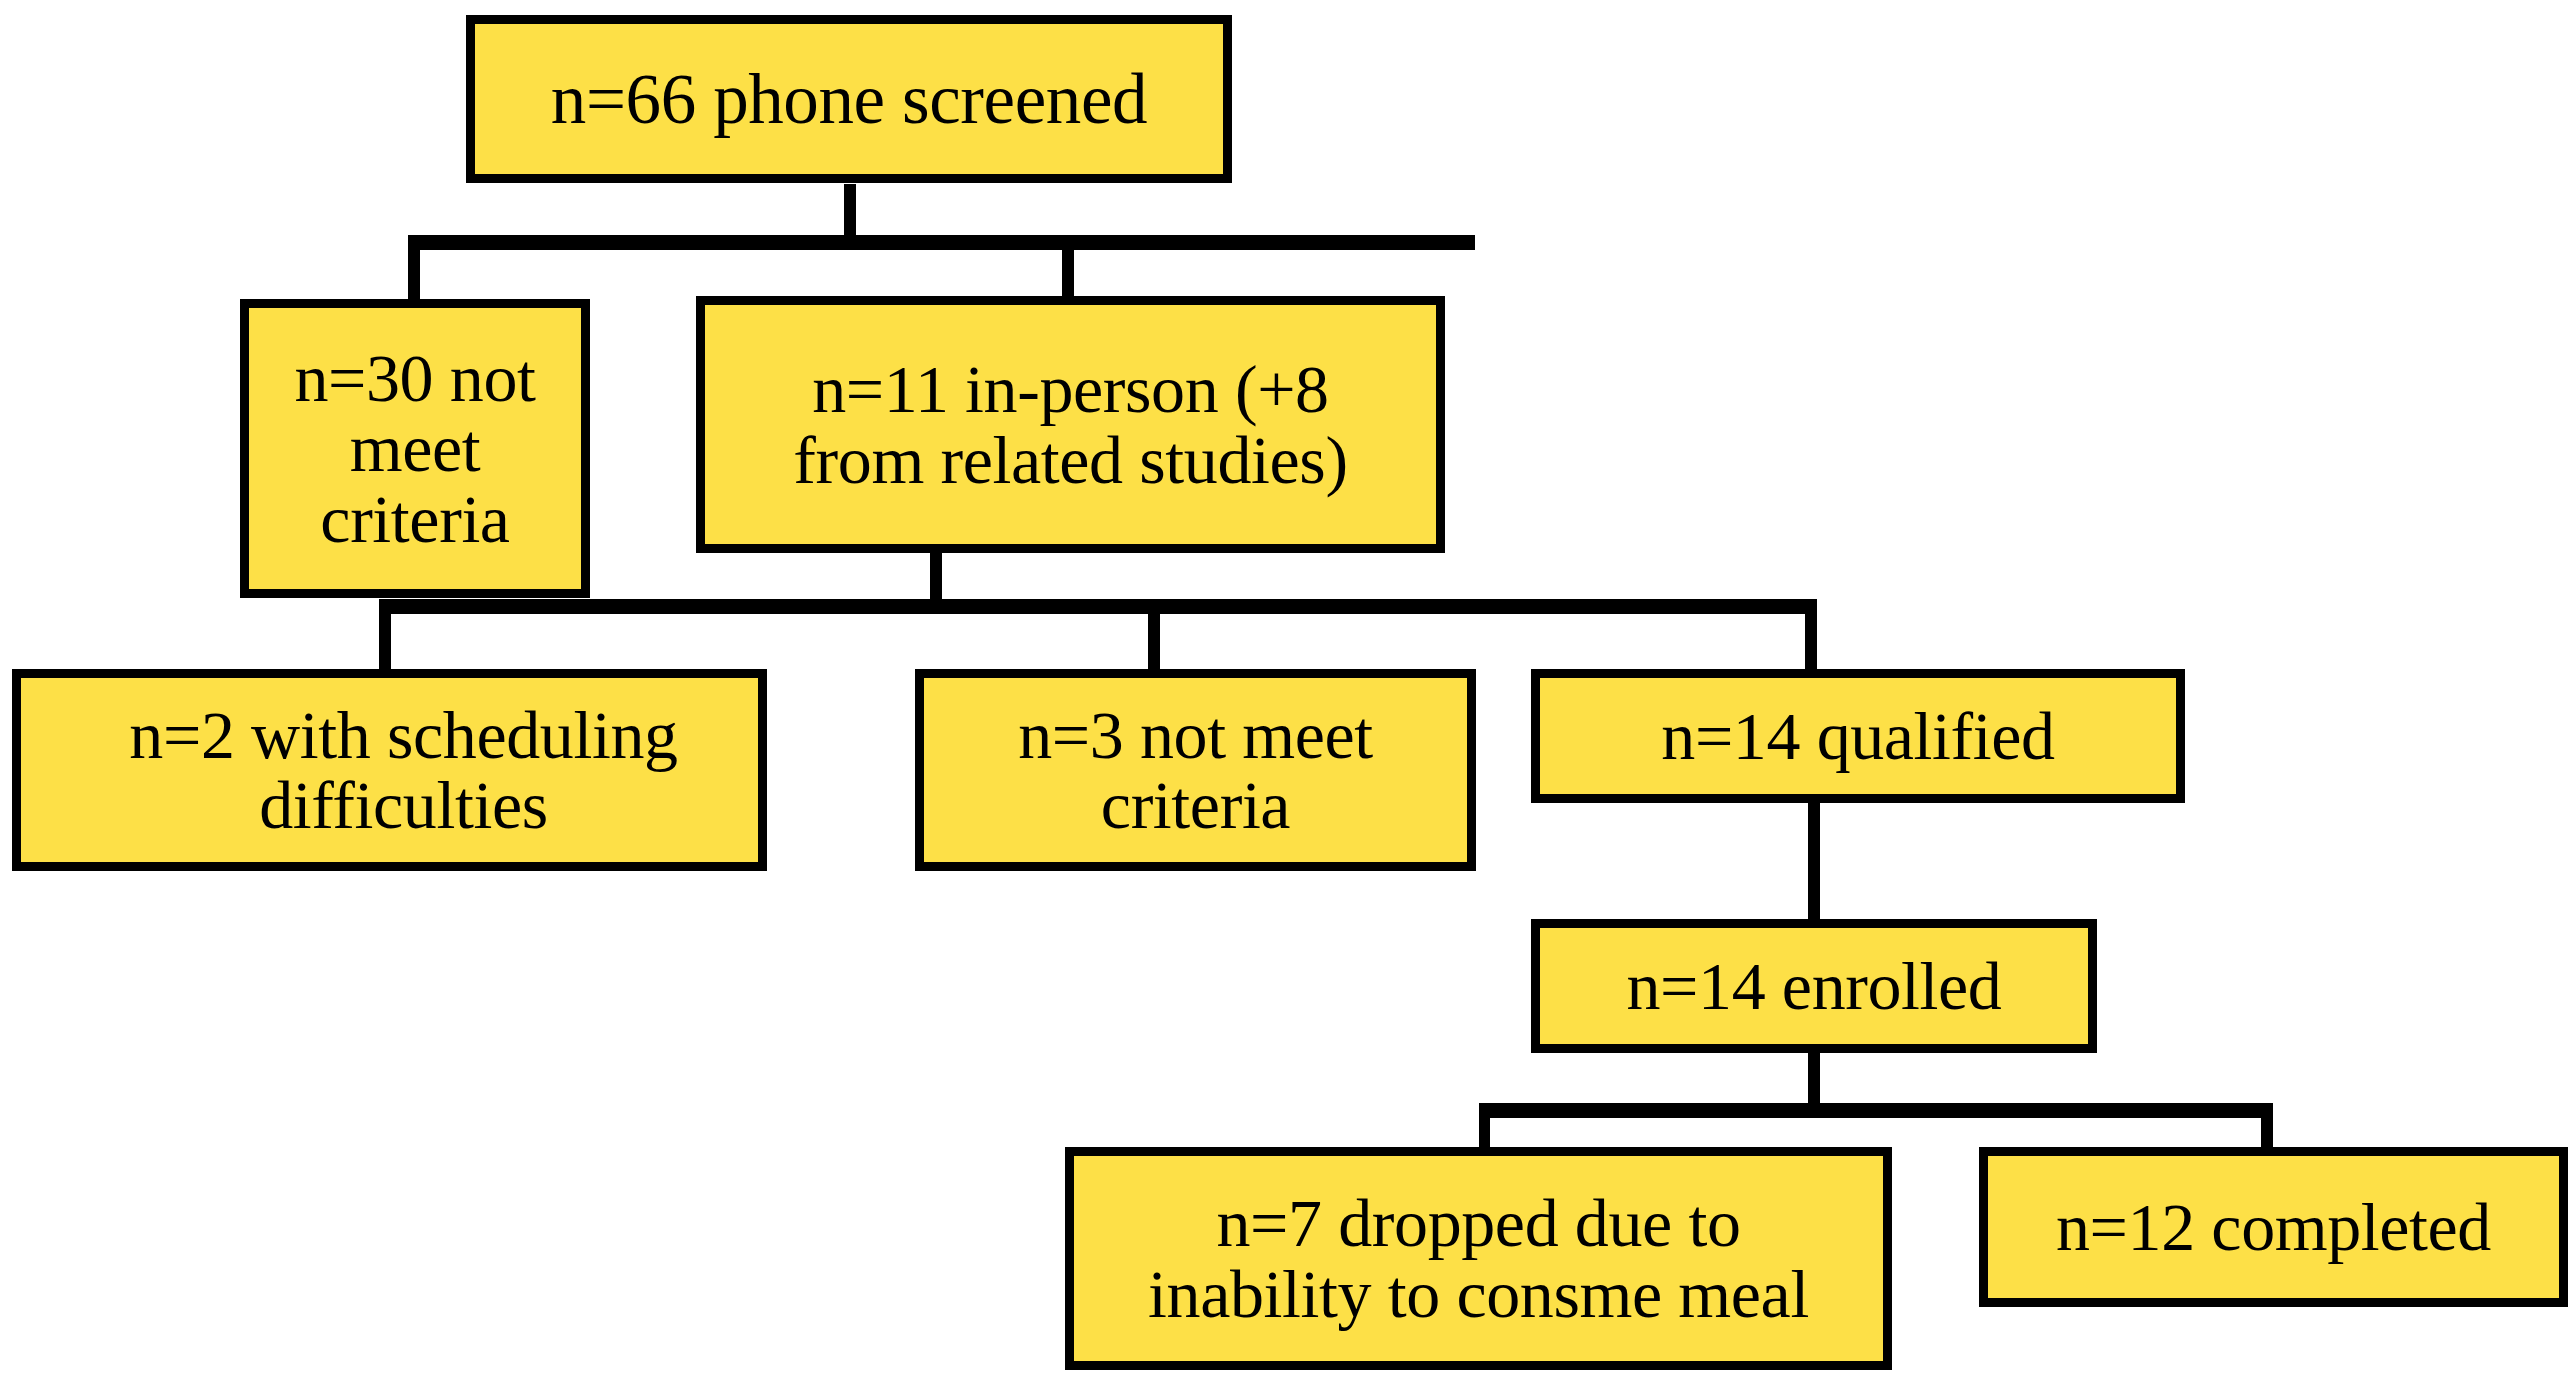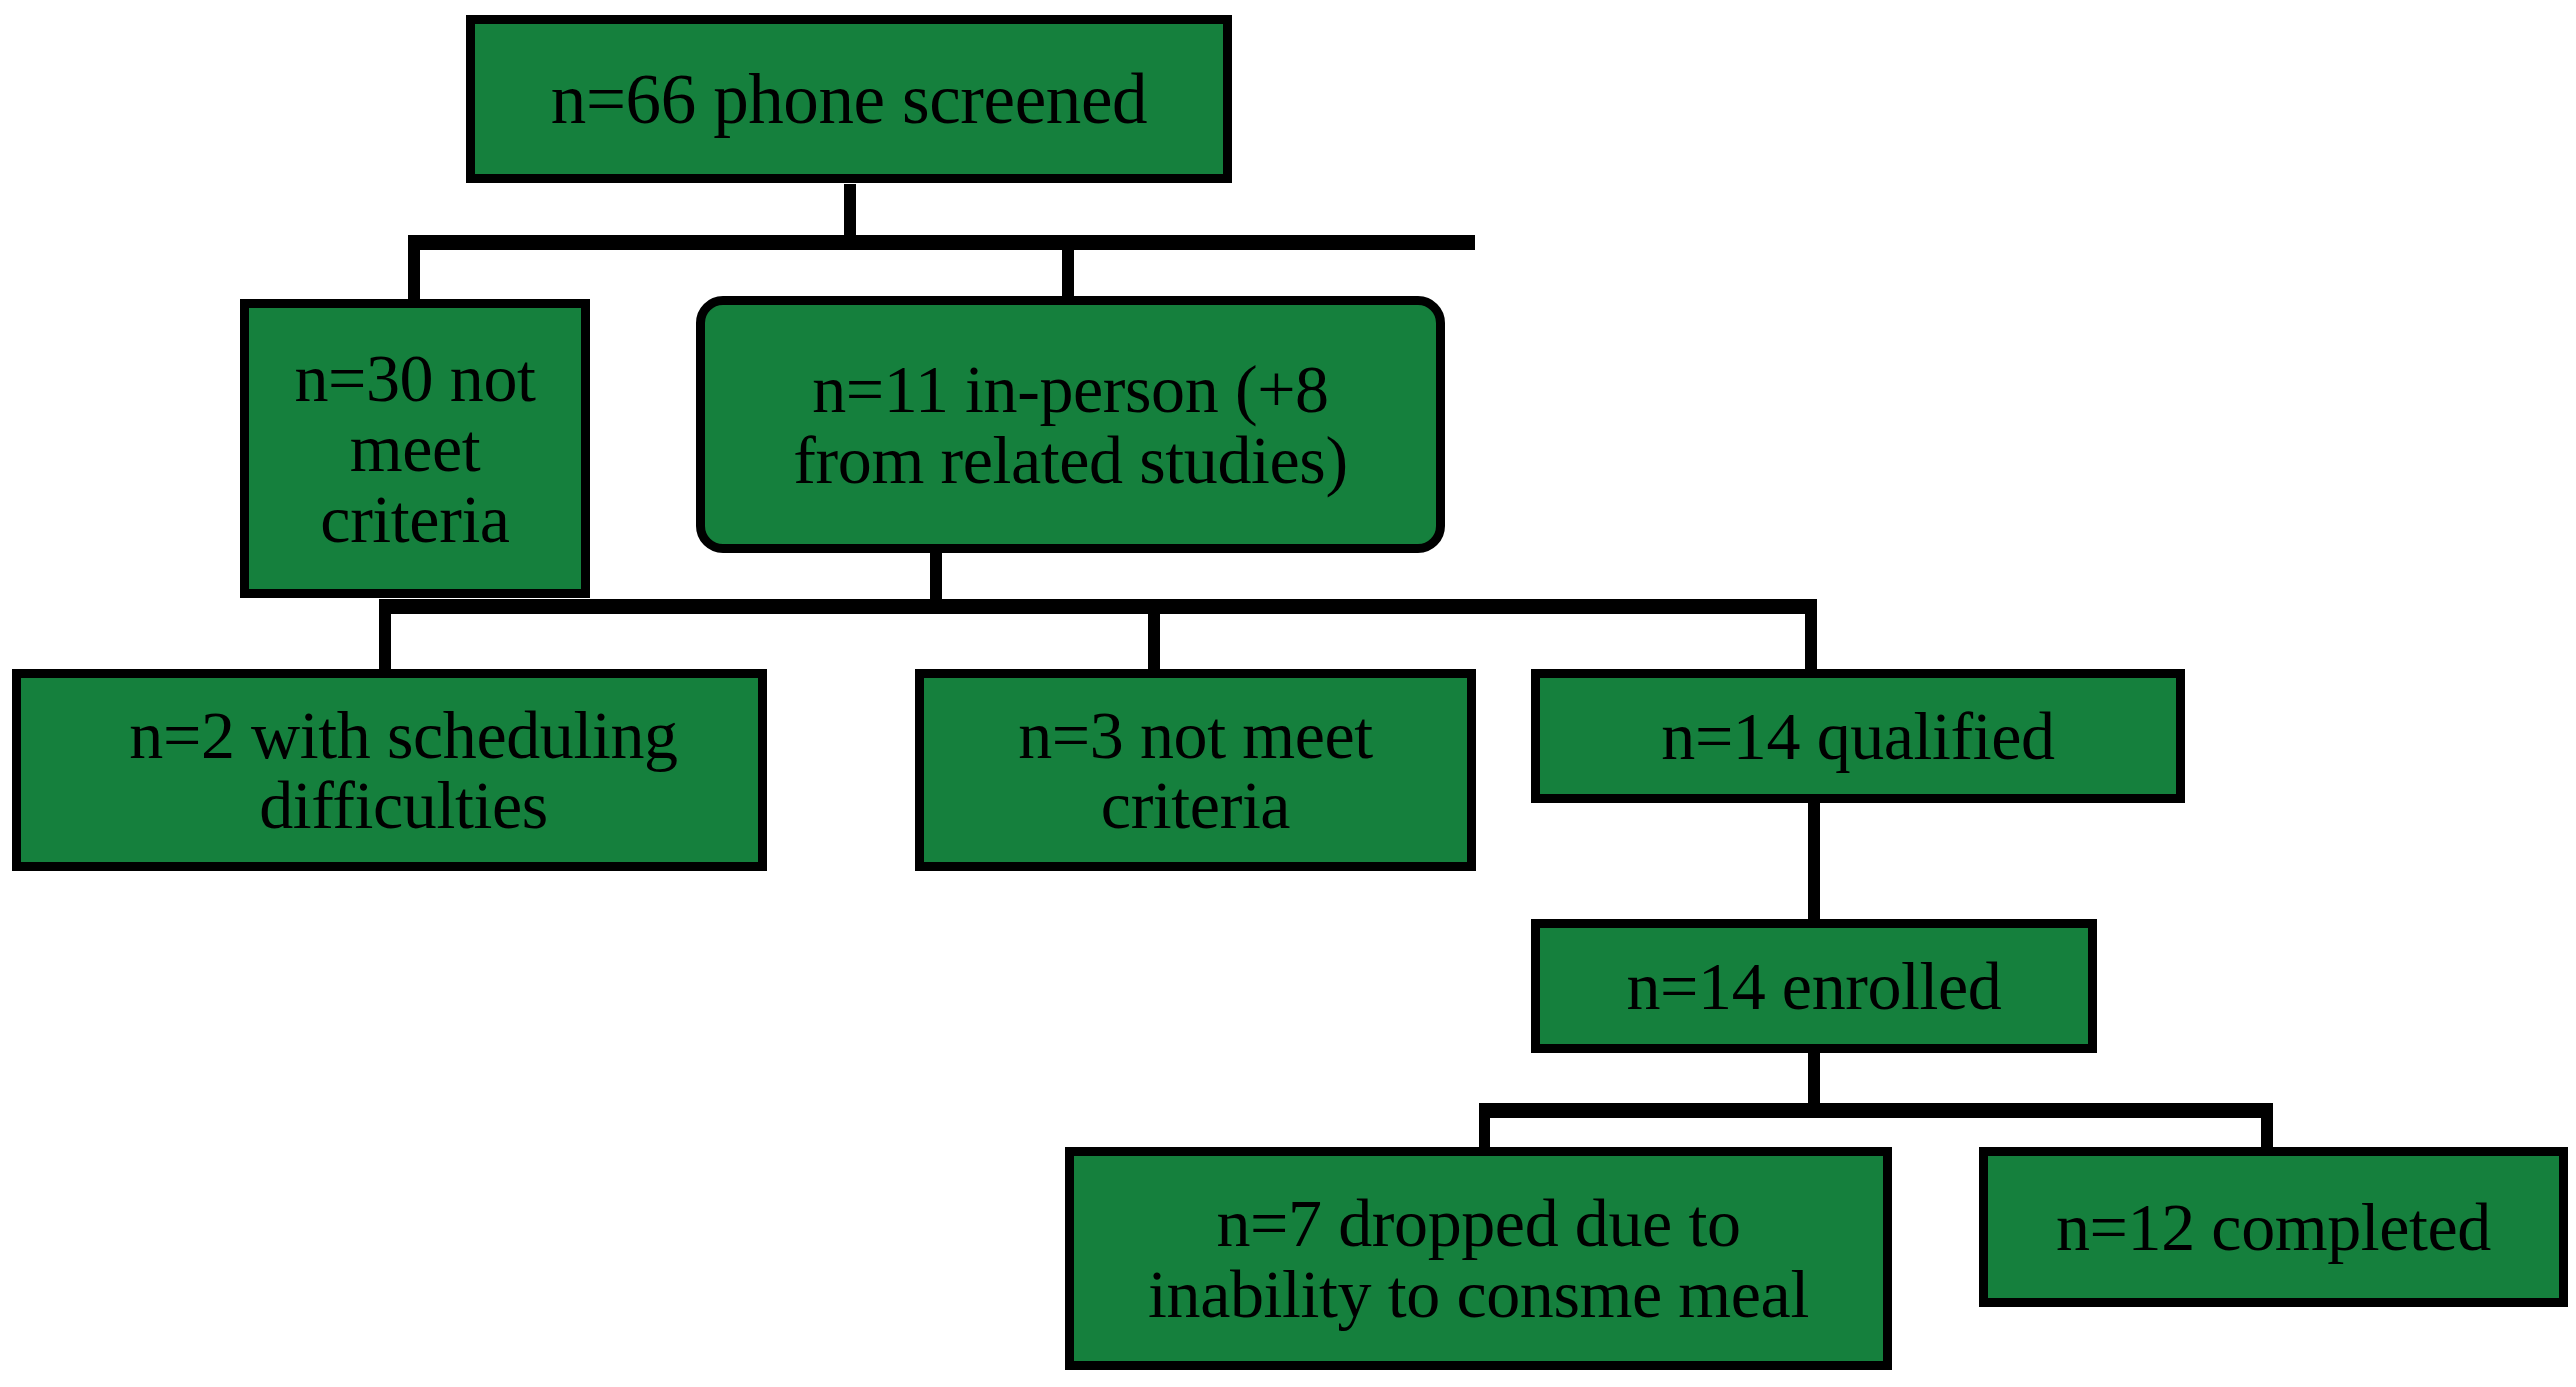--- a/index.html
+++ b/index.html
@@ -23,21 +23,21 @@
     position: absolute;
     top: 0;
     left: 0;
     width: 2576px;
     height: 1388px;
     display: block;
   }
   .node-box {
     position: absolute;
     box-sizing: border-box;
-    background: #15803d;
+    background: #fde047;
     border: 9.4px solid #000000;
     display: flex;
     align-items: center;
     justify-content: flex-end;
     text-align: center;
     color: #000000;
     line-height: 1.03;
     letter-spacing: -0.4px;
     overflow: visible;
     white-space: pre-line;
@@ -88,21 +88,21 @@
   <div class="node-box" style="left:466px; top:15.3px; width:766px; height:168px; font-size:71px;">
     <span class="node-label">n=66 phone screened</span>
   </div>
 
   <div class="node-box" style="left:240px; top:299px; width:350px; height:299px; font-size:68px;">
     <span class="node-label">n=30 not
 meet
 criteria</span>
   </div>
 
-  <div class="node-box" style="left:696px; top:296px; width:749px; height:257px; font-size:68px;border-radius:27px;">
+  <div class="node-box" style="left:696px; top:296px; width:749px; height:257px; font-size:68px;">
     <span class="node-label">n=11 in-person (+8
 from related studies)</span>
   </div>
 
   <div class="node-box" style="left:12px; top:669px; width:755px; height:202px; font-size:68px;padding-left:28px;">
     <span class="node-label">n=2 with scheduling
 difficulties</span>
   </div>
 
   <div class="node-box" style="left:875px; top:669px; width:561px; height:202px; font-size:68px;margin-left:40px;">

